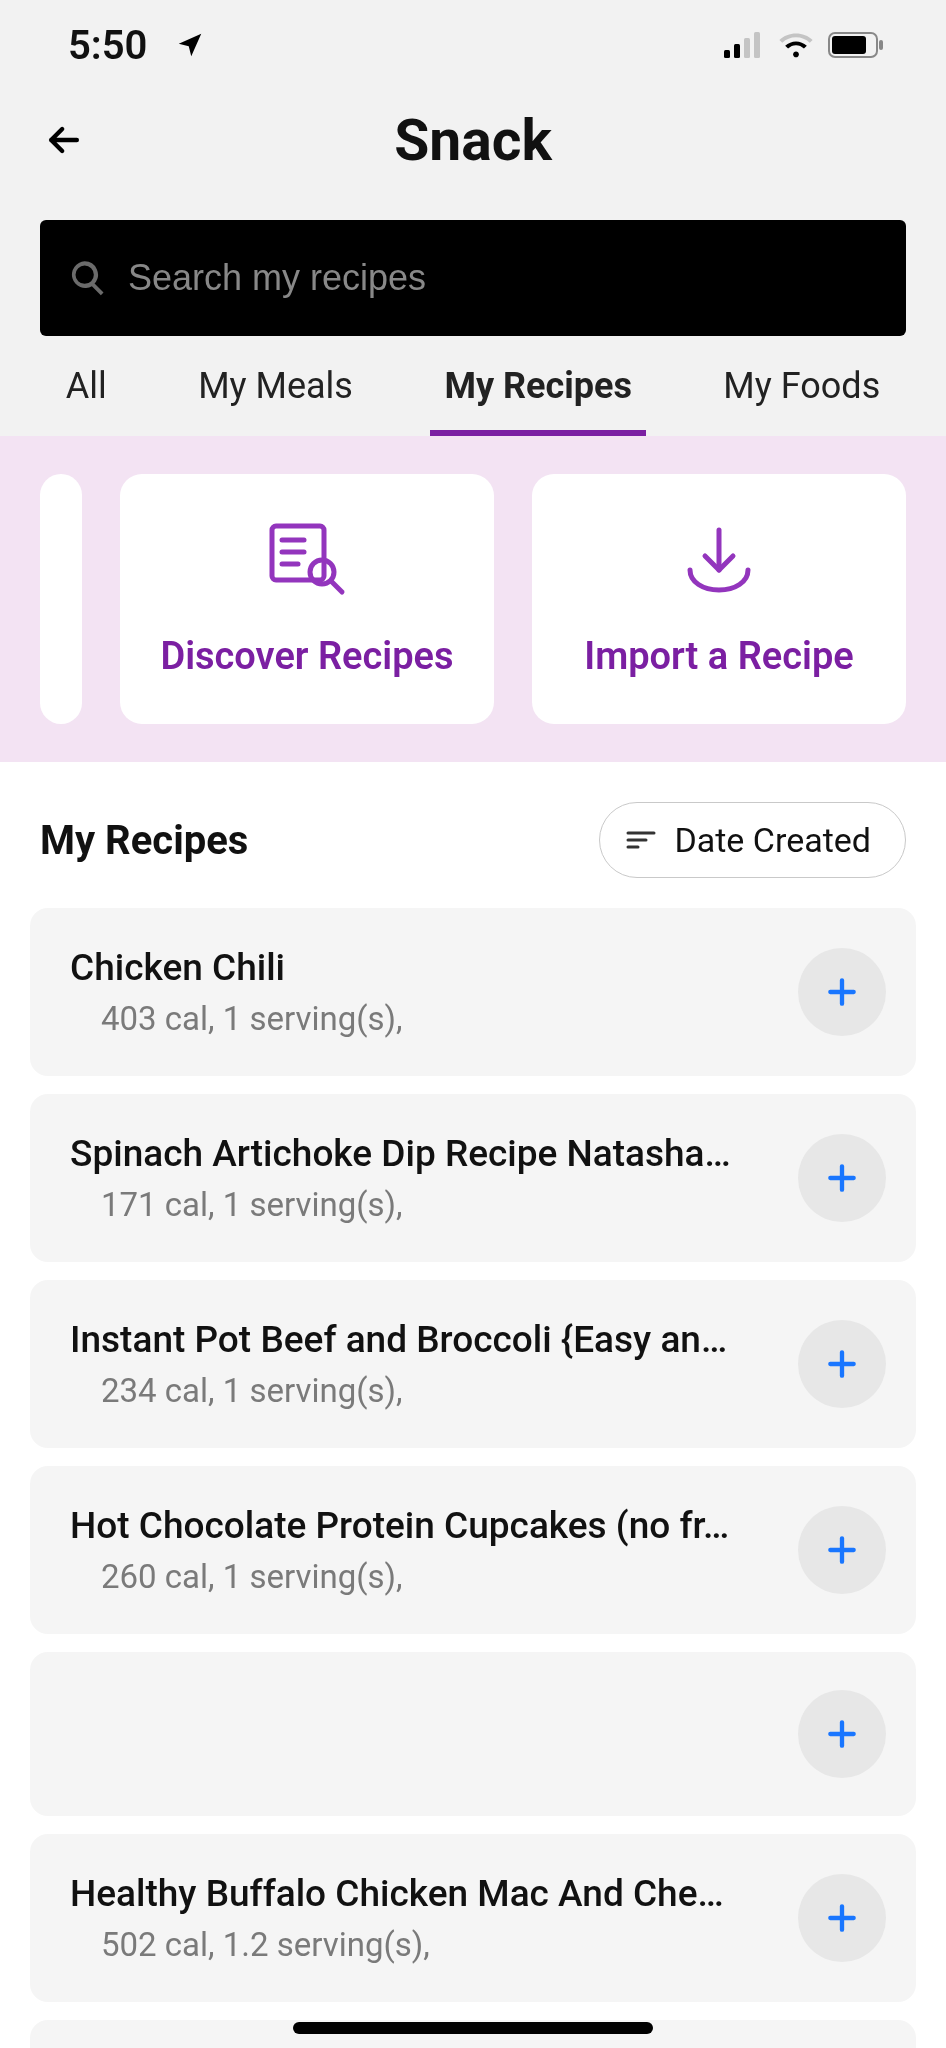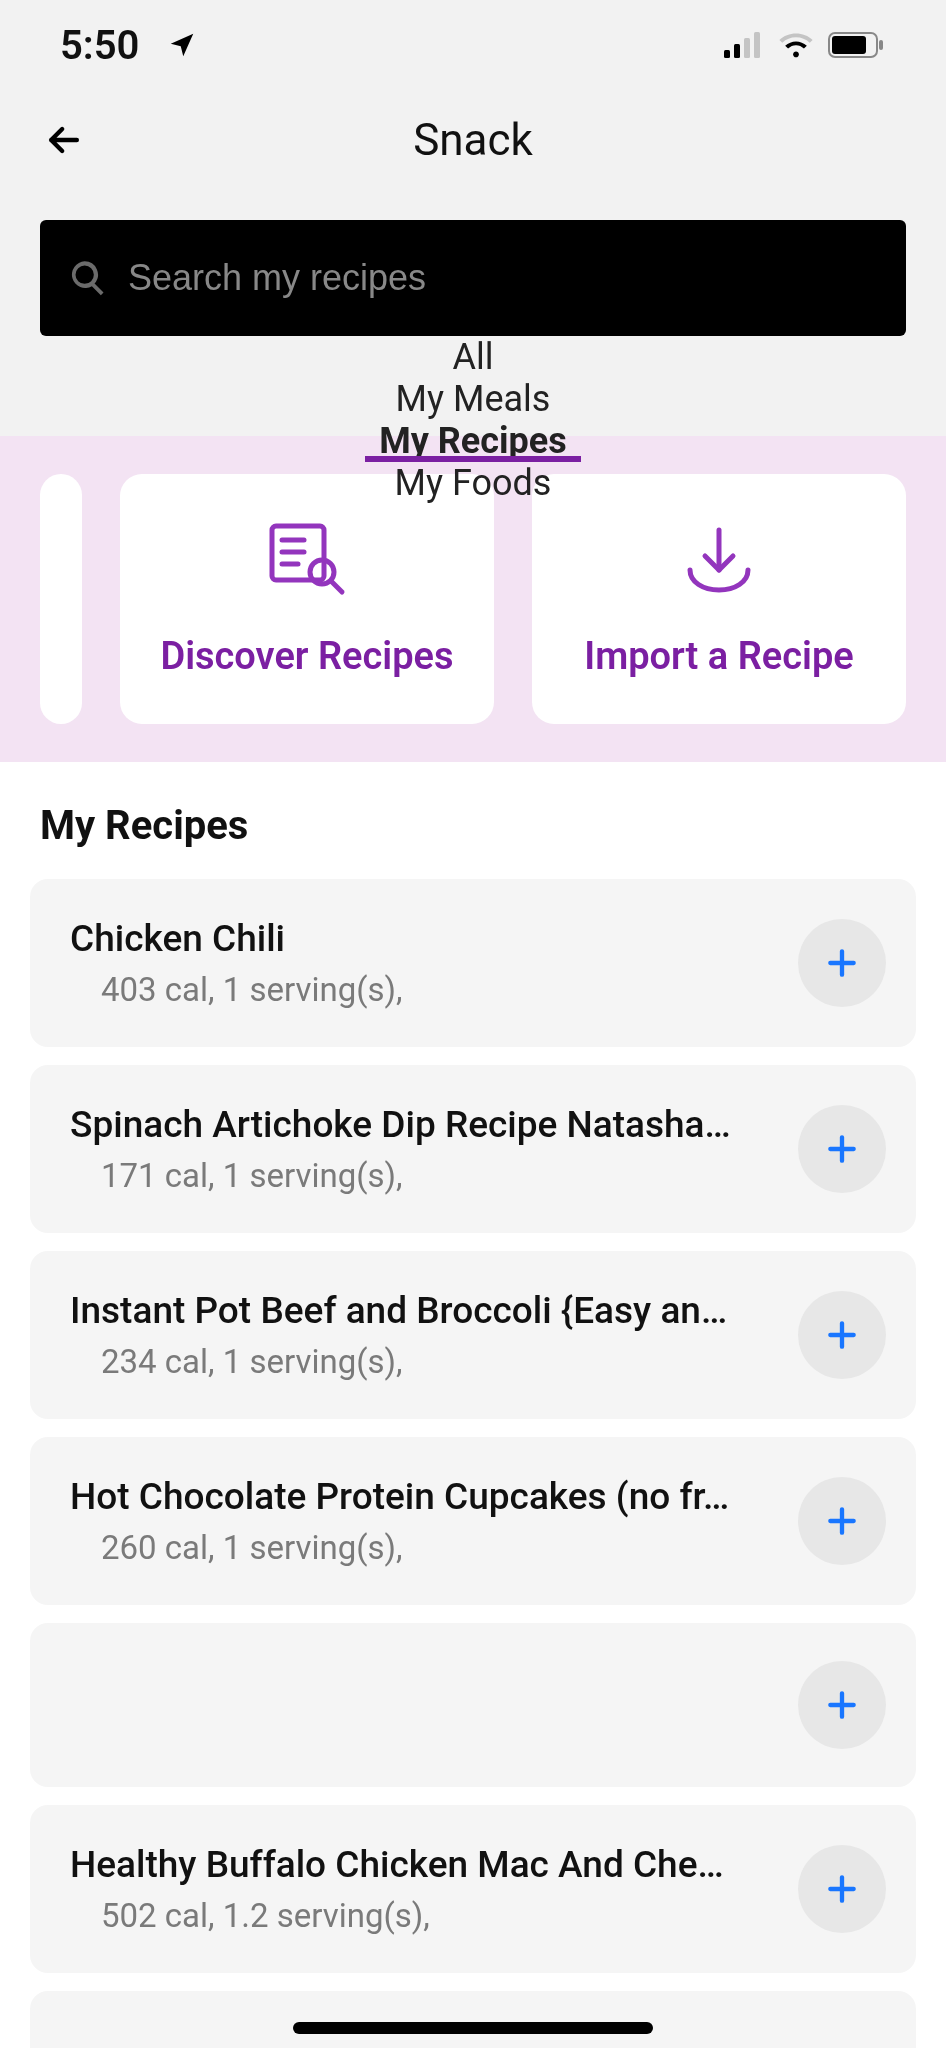--- a/index.html
+++ b/index.html
@@ -1,36 +1,36 @@
 <!DOCTYPE html>
 <html><head>
 <meta charset="utf-8">
 <style>
 * { margin:0; padding:0; box-sizing:border-box; -webkit-font-smoothing:antialiased; }
 html,body { width:946px; height:2048px; font-family:-apple-system,BlinkMacSystemFont,"Segoe UI",Roboto,Helvetica,Arial,sans-serif; background:#f2f2f2; color:#111; }
 .screen { width:946px; height:2048px; position:relative; overflow:hidden; background:#f2f2f2; }
 
 
 .status-bar { height:90px; display:flex; align-items:center; justify-content:space-between; padding:0 60px 0 60px; }
-.status-left { display:flex; align-items:center; font-size:40px; font-weight:600; gap:28px; }
+.status-left { display:flex; align-items:center; font-size:40px; font-weight:600; gap:28px;margin-left:8px; }
 .status-right { display:flex; align-items:center; gap:14px; }
 
 
 .header { height:100px; position:relative; display:flex; align-items:center; justify-content:center; }
 .back-btn { position:absolute; left:36px; top:50%; transform:translateY(-50%); display:flex; align-items:center; justify-content:center; width:56px; height:56px; }
-.header-title { font-size:44px; font-weight:400; }
+.header-title { font-size:57px; font-weight:700; }
 
 
 .search-wrap { padding:30px 40px 0 40px; }
 .search-box { background:#000000; border-radius:6px; height:116px; display:flex; align-items:center; padding:0 28px; gap:20px; }
 .search-input { border:none; background:transparent; font-size:36px; color:#666; width:100%; outline:none; }
 .search-input::placeholder { color:#888; }
 
 
-.tabs { display:flex; height:100px; align-items:center; justify-content:space-around; padding:0 20px;flex-direction:column; }
+.tabs { display:flex; height:100px; align-items:center; justify-content:space-around; padding:0 20px; }
 .tab { font-size:36px; color:#222; padding:0 14px; height:100%; display:flex; align-items:center; position:relative; }
 .tab.active { font-weight:700; }
 .tab.active::after { content:""; position:absolute; left:0; right:0; bottom:0; height:6px; background:#7b1fa2; }
 
 
 .action-band { background:#f3e3f3; padding:38px 40px; display:flex; gap:38px; overflow:hidden; }
 .action-sliver { width:42px; flex:0 0 42px; background:#fff; border-radius:22px; }
 .action-card { flex:1; background:#fff; border-radius:22px; height:250px; display:flex; flex-direction:column; align-items:center; justify-content:center; gap:36px; }
 .action-card .card-label { font-size:38px; font-weight:600; color:#7b1fa2; }
 
@@ -146,20 +146,30 @@
           <path d="M14 50c0 12 13 20 29 20s29-8 29-20"></path>
         </g>
       </svg>
     </span>
     <div class="card-label">Import a Recipe</div>
   </div>
 </div>
 
 <div class="section">
   <div class="section-title">My Recipes</div>
+  <div class="sort-pill">
+    <span>
+      <svg width="30" height="22" viewBox="0 0 30 22">
+        <line x1="2" y1="4" x2="28" y2="4" stroke="#333" stroke-width="3" stroke-linecap="round"></line>
+        <line x1="2" y1="11" x2="20" y2="11" stroke="#333" stroke-width="3" stroke-linecap="round"></line>
+        <line x1="2" y1="18" x2="12" y2="18" stroke="#333" stroke-width="3" stroke-linecap="round"></line>
+      </svg>
+    </span>
+    <span>Date Created</span>
+  </div>
 </div>
 
 <div class="list">
 
   <div class="row">
     <div class="row-text">
       <div class="row-title">Chicken Chili</div>
       <div class="row-sub">403 cal, 1 serving(s),</div>
     </div>
     <div class="add-btn">

